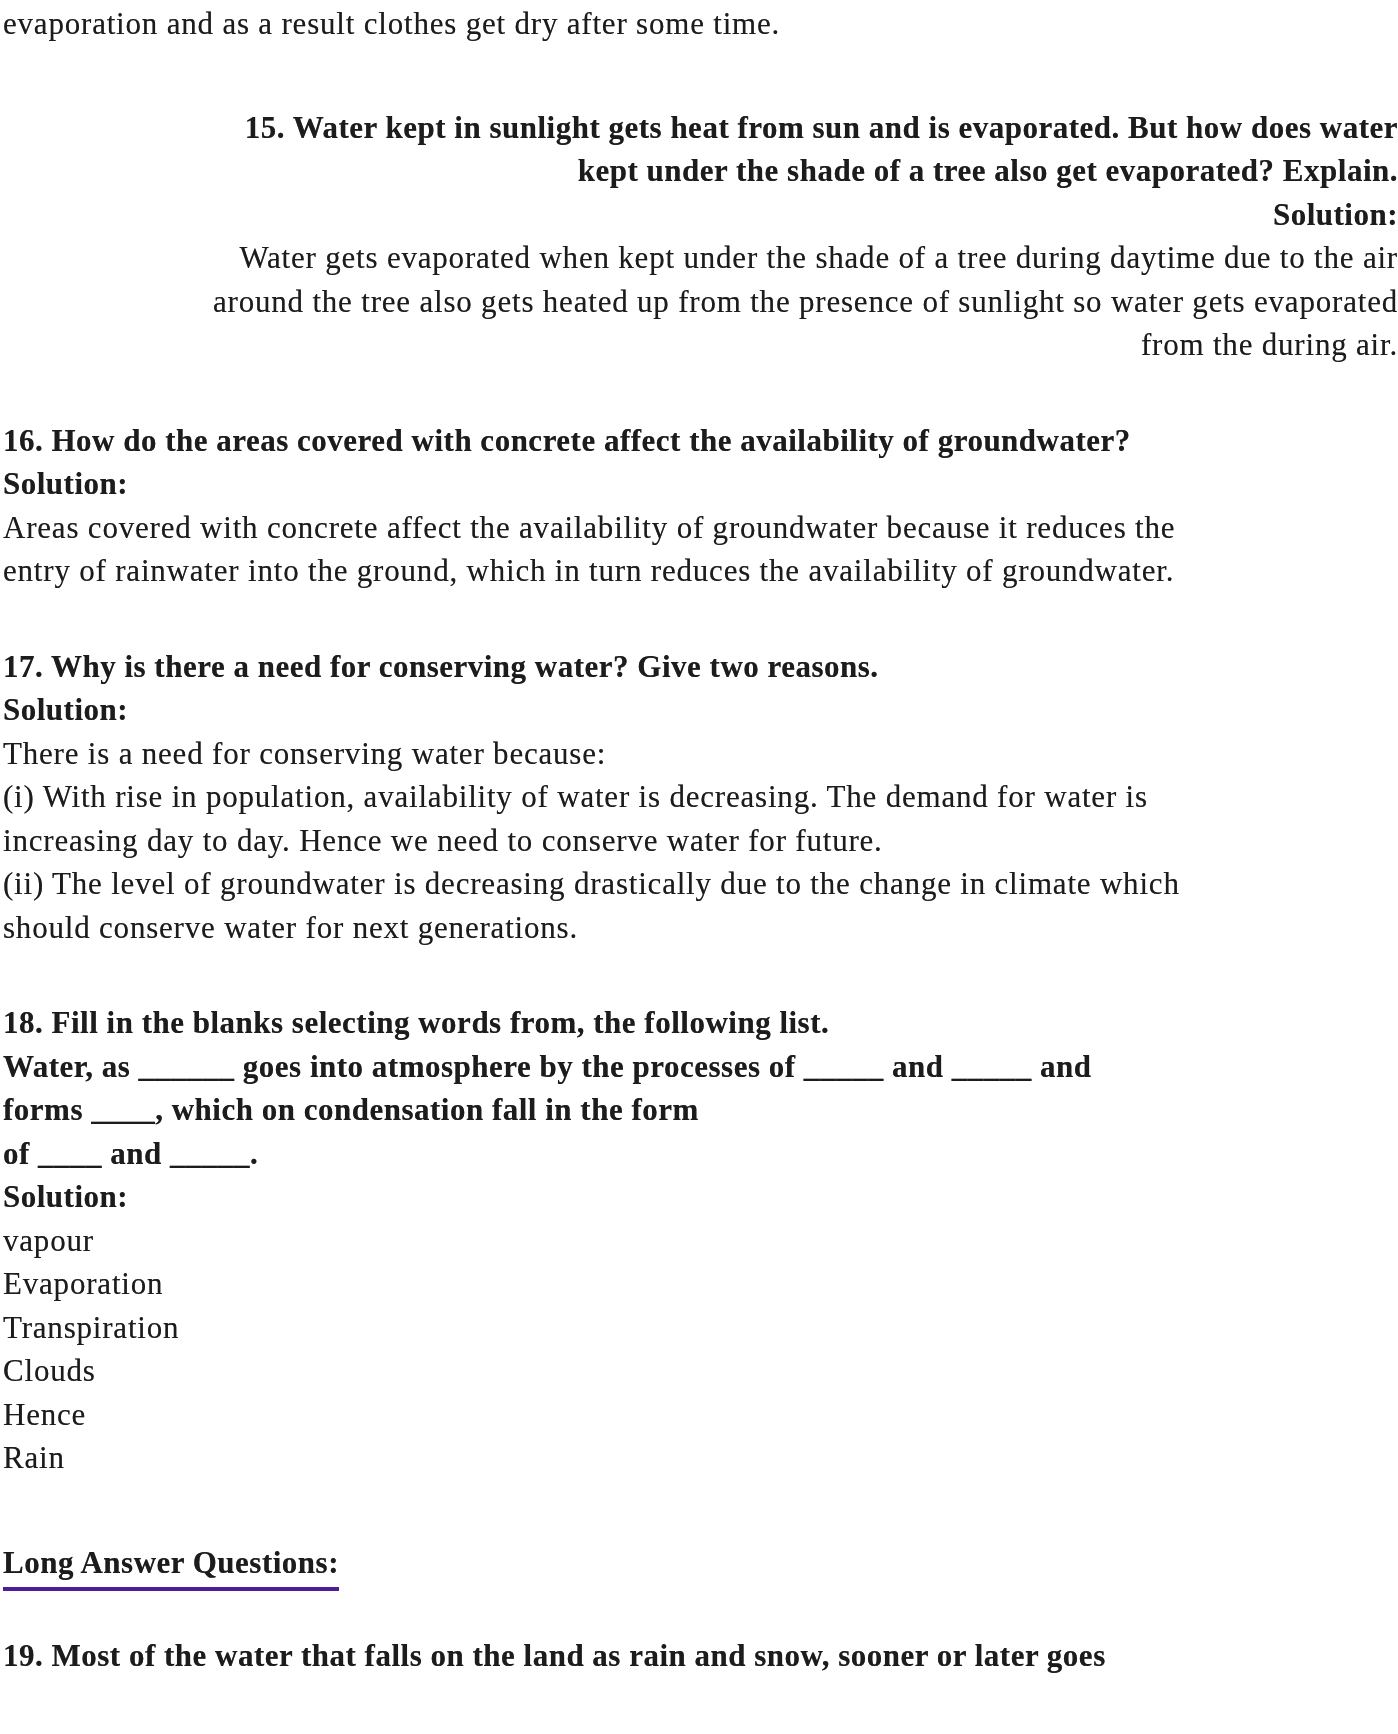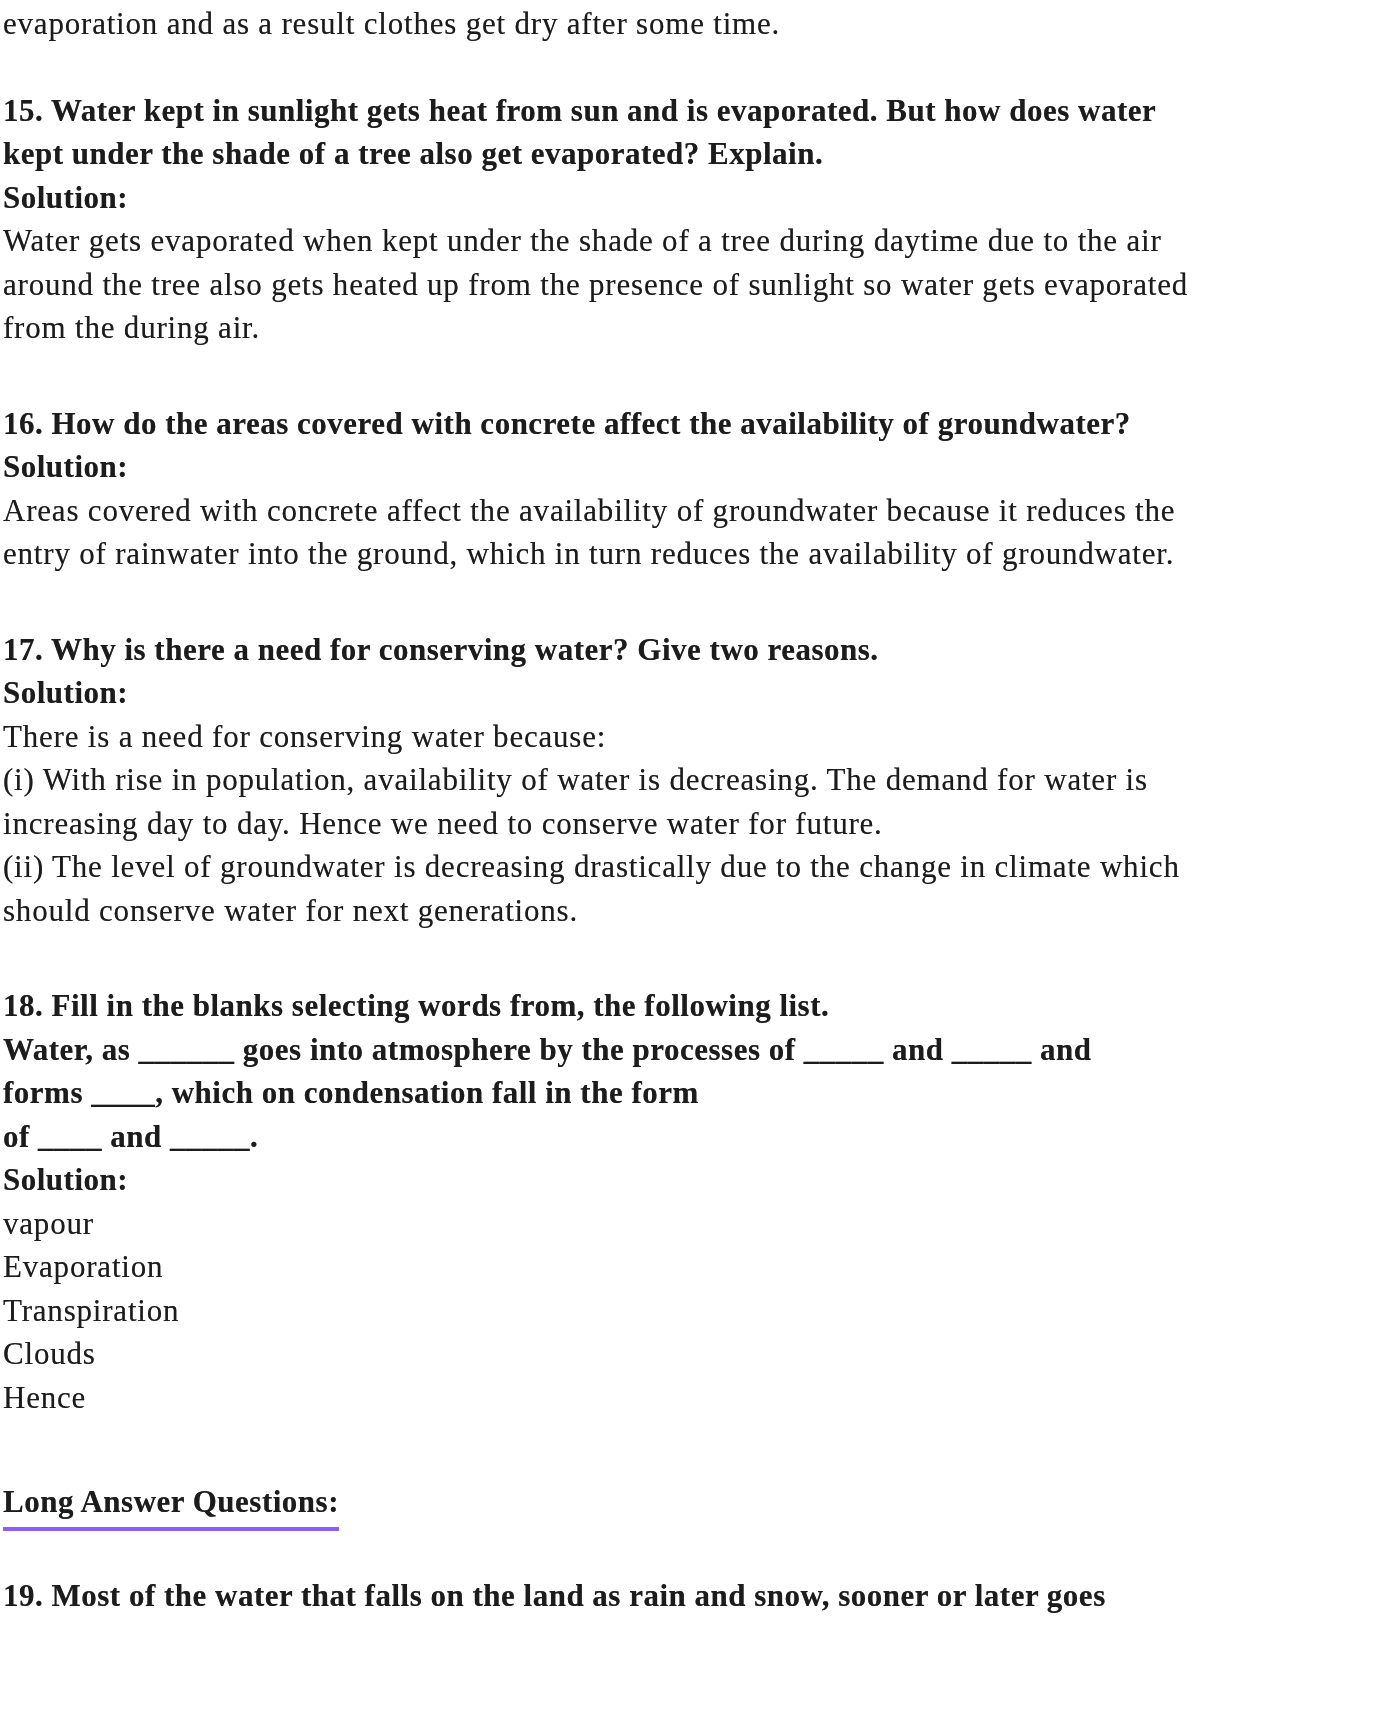--- a/index.html
+++ b/index.html
@@ -14,37 +14,37 @@
   }
   .page {
     box-sizing: border-box;
     width: 1398px;
     height: 1674px;
     padding: 2px 0 0 3px;
     font-family: "Liberation Serif", "DejaVu Serif", serif;
     color: #1c1c1c;
   }
   .block + .block { margin-top: 52px; }
-  .block[data-name="question-15"] { margin-top: 43px; }
+  .block[data-name="question-15"] { margin-top: 60px; text-align: right; }
   .block[data-name="long-answer-questions-heading"] { margin-top: 61px; }
   .block[data-name="question-19"] { margin-top: 43px; }
   .line {
     font-size: 31px;
     line-height: 43.5px;
     letter-spacing: 0.8px;
     white-space: pre;
     text-shadow: 0 0 0.6px rgba(20,20,20,0.55);
   }
   .line.bold {
     font-weight: bold;
     letter-spacing: 0.5px;
   }
   .underlined {
     display: inline-block;
-    border-bottom: 4px solid #8b5cf6;
+    border-bottom: 4px solid #4c1d95;
     padding-bottom: 3px;
   }
 </style>
 </head>
 <body>
 
 <main class="page" data-name="document-page">
     <section class="block" data-name="continuation-paragraph">
       <div class="line" data-name="answer-line">evaporation and as a result clothes get dry after some time.</div>
     </section>
@@ -75,20 +75,21 @@
       <div class="line bold" data-name="question-heading-line">18. Fill in the blanks selecting words from, the following list.</div>
       <div class="line bold" data-name="fill-in-the-blanks-line">Water, as ______ goes into atmosphere by the processes of _____ and _____ and</div>
       <div class="line bold" data-name="fill-in-the-blanks-line">forms ____, which on condensation fall in the form</div>
       <div class="line bold" data-name="fill-in-the-blanks-line">of ____ and _____.</div>
       <div class="line bold" data-name="solution-label">Solution:</div>
       <div class="line" data-name="answer-word">vapour</div>
       <div class="line" data-name="answer-word">Evaporation</div>
       <div class="line" data-name="answer-word">Transpiration</div>
       <div class="line" data-name="answer-word">Clouds</div>
       <div class="line" data-name="answer-word">Hence</div>
+      <div class="line" data-name="answer-word">Rain</div>
     </section>
     <section class="block" data-name="long-answer-questions-heading">
       <div class="line bold" data-name="section-heading"><span class="underlined" data-name="underlined-heading-text">Long Answer Questions:</span></div>
     </section>
     <section class="block" data-name="question-19">
       <div class="line bold" data-name="question-heading-line">19. Most of the water that falls on the land as rain and snow, sooner or later goes</div>
     </section>
   </main>
 
 </body></html>

